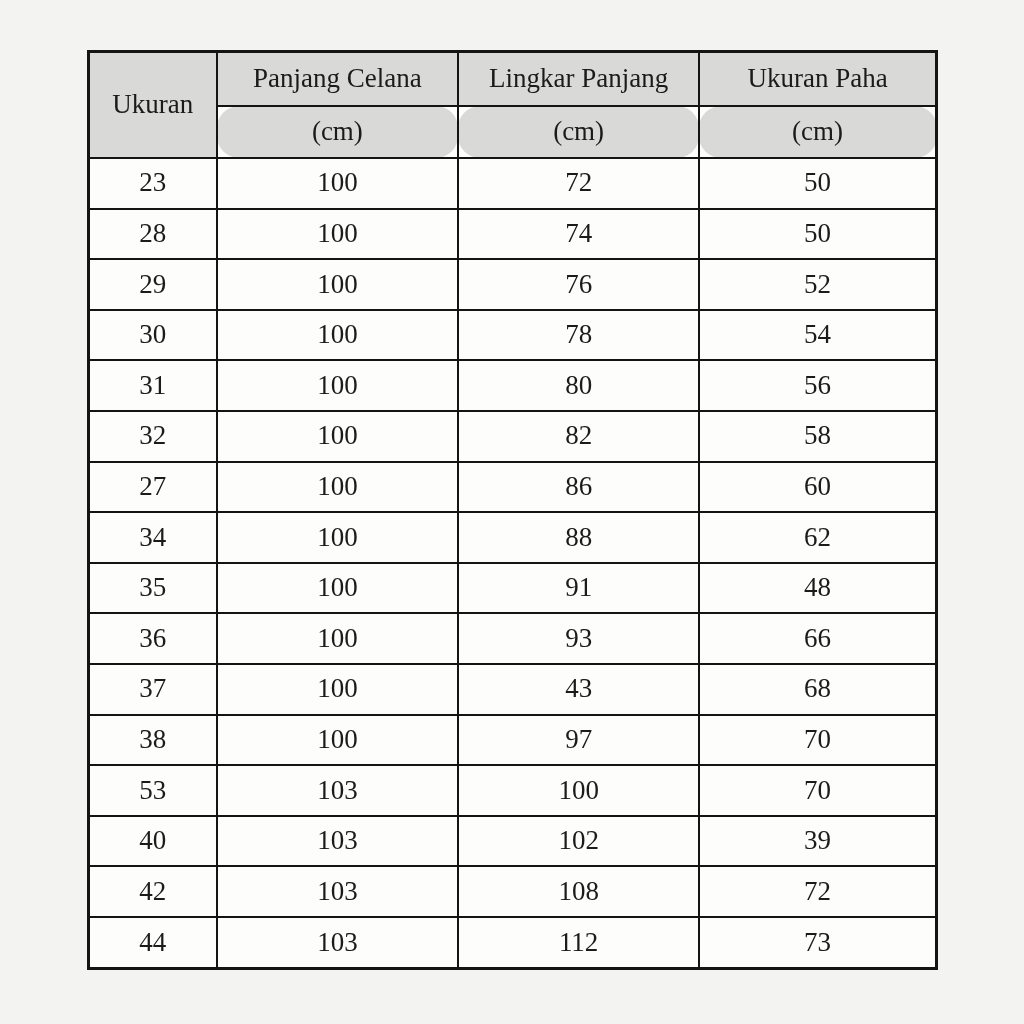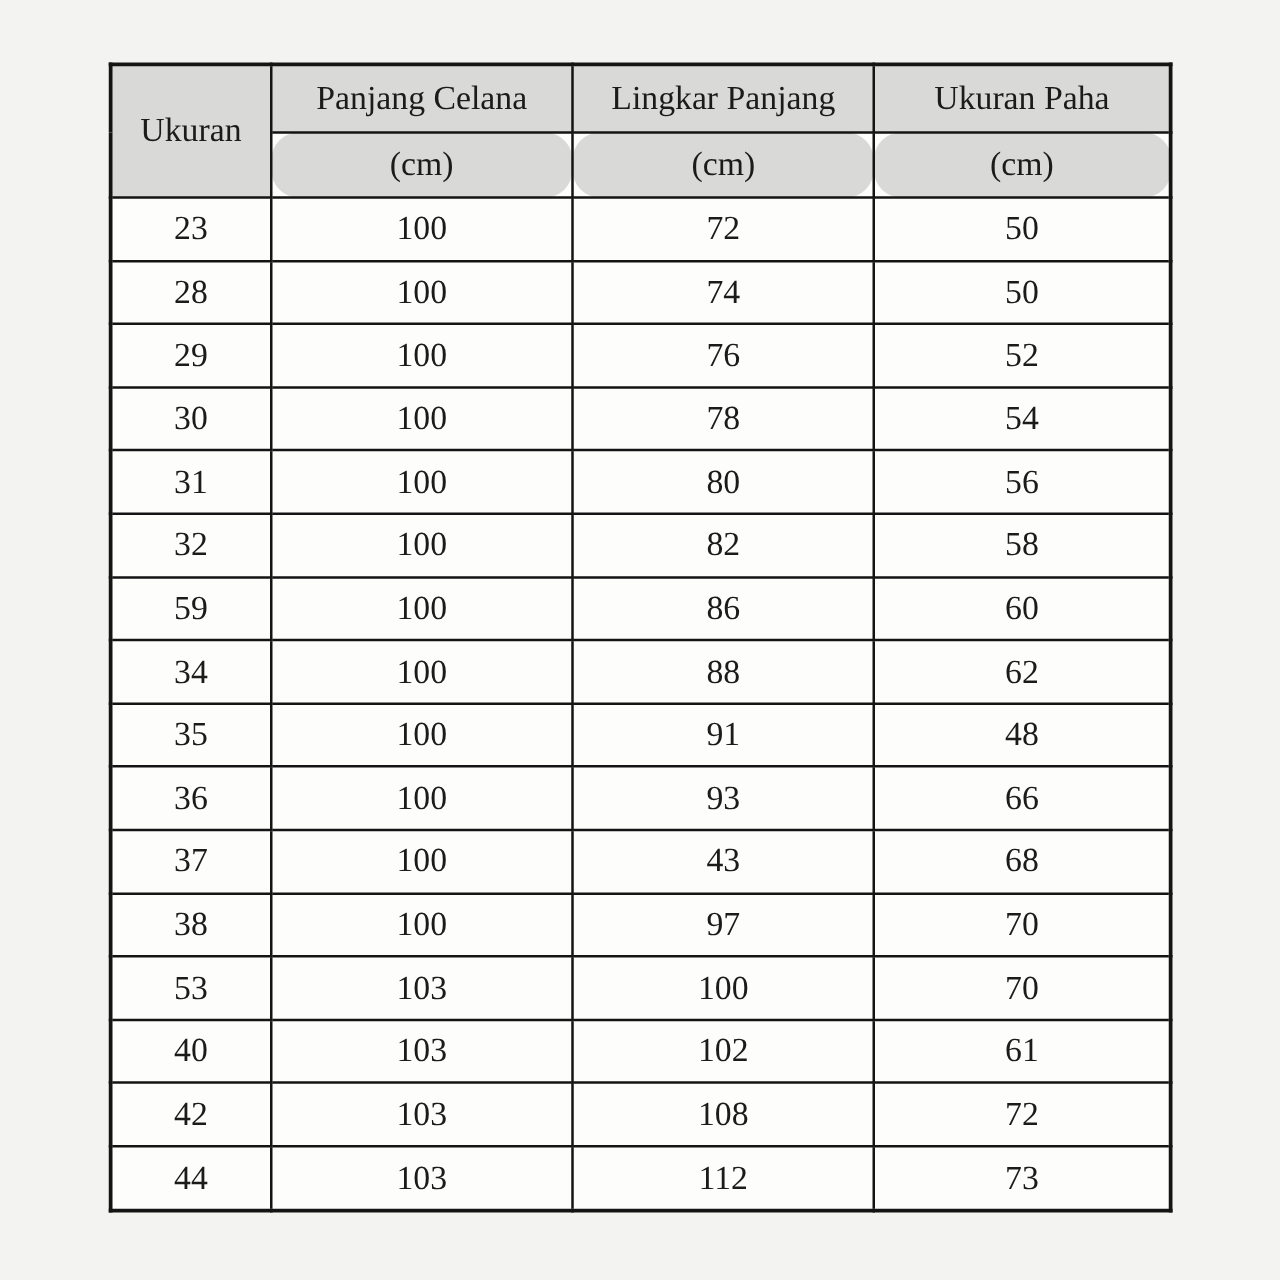--- a/index.html
+++ b/index.html
@@ -114,21 +114,21 @@
   </tr>
 
   <tr>
     <td>32</td>
     <td>100</td>
     <td>82</td>
     <td>58</td>
   </tr>
 
   <tr>
-    <td>59</td>
+    <td>27</td>
     <td>100</td>
     <td>86</td>
     <td>60</td>
   </tr>
 
   <tr>
     <td>34</td>
     <td>100</td>
     <td>88</td>
     <td>62</td>
@@ -166,21 +166,21 @@
     <td>53</td>
     <td>103</td>
     <td>100</td>
     <td>70</td>
   </tr>
 
   <tr>
     <td>40</td>
     <td>103</td>
     <td>102</td>
-    <td>61</td>
+    <td>39</td>
   </tr>
 
   <tr>
     <td>42</td>
     <td>103</td>
     <td>108</td>
     <td>72</td>
   </tr>
 
   <tr>

